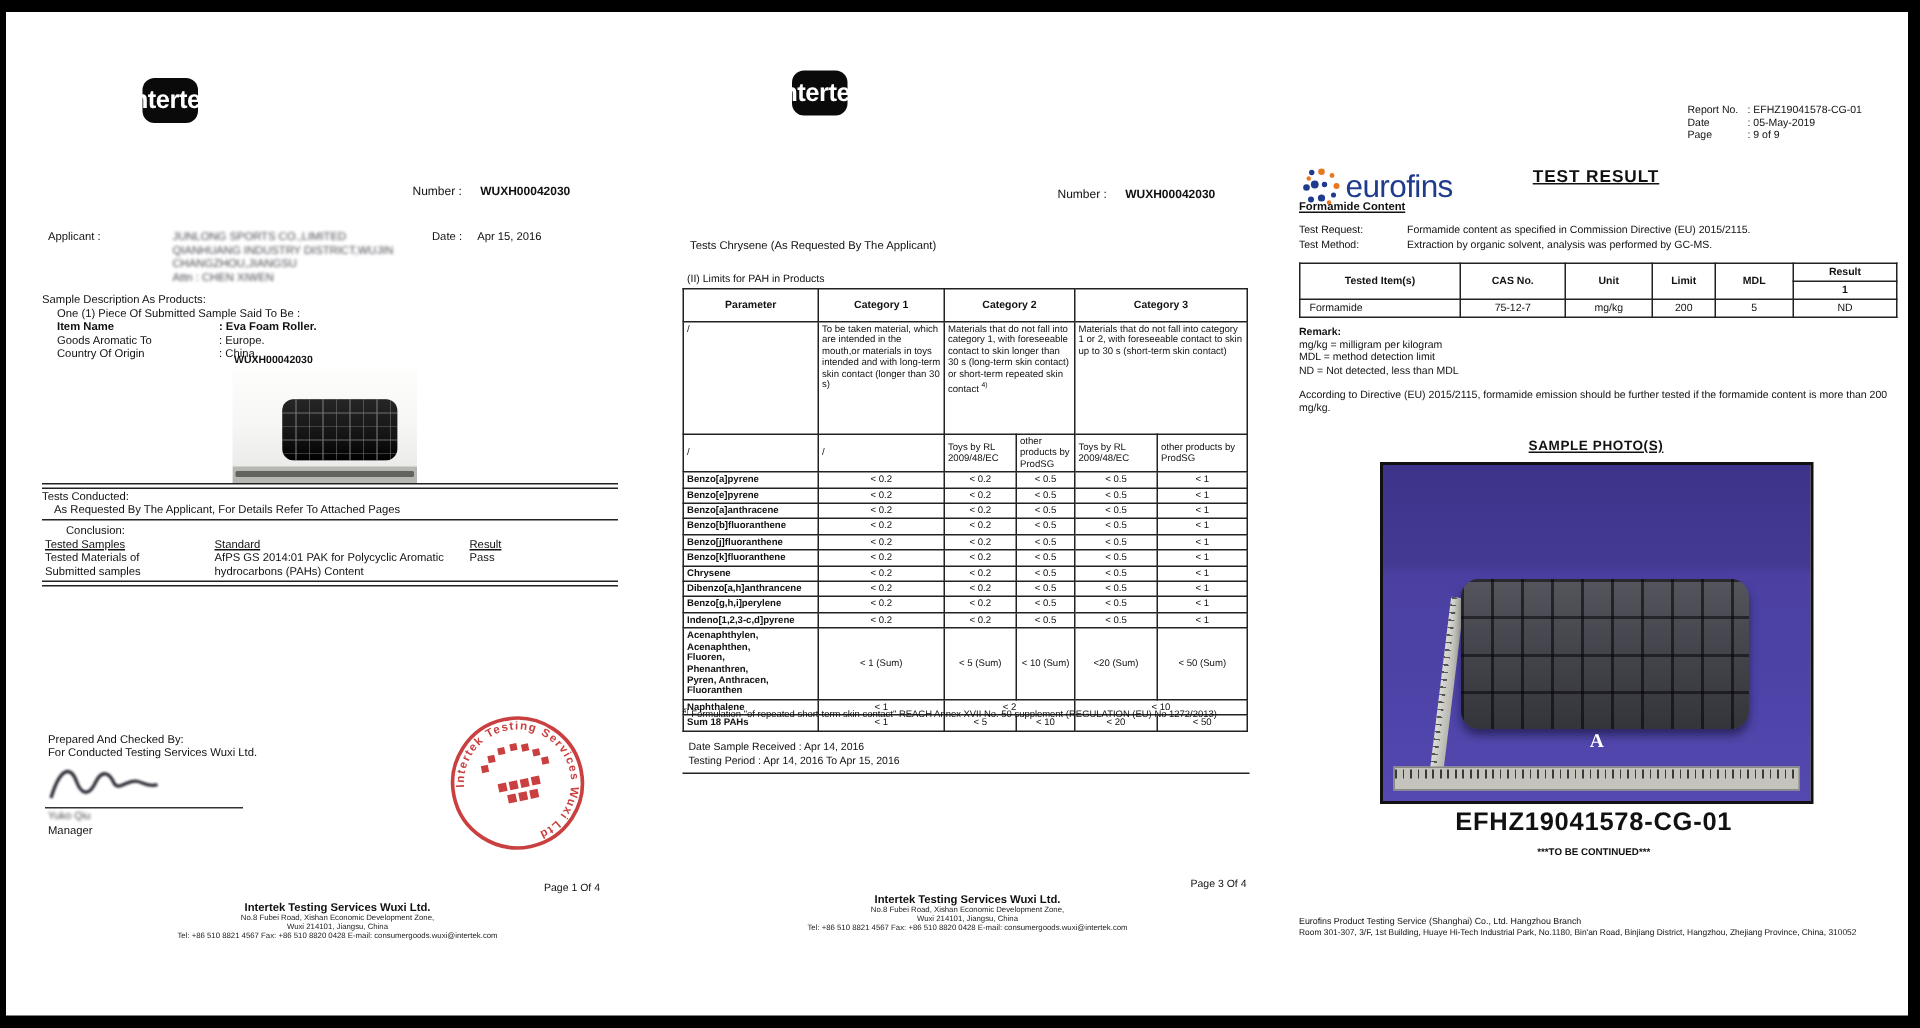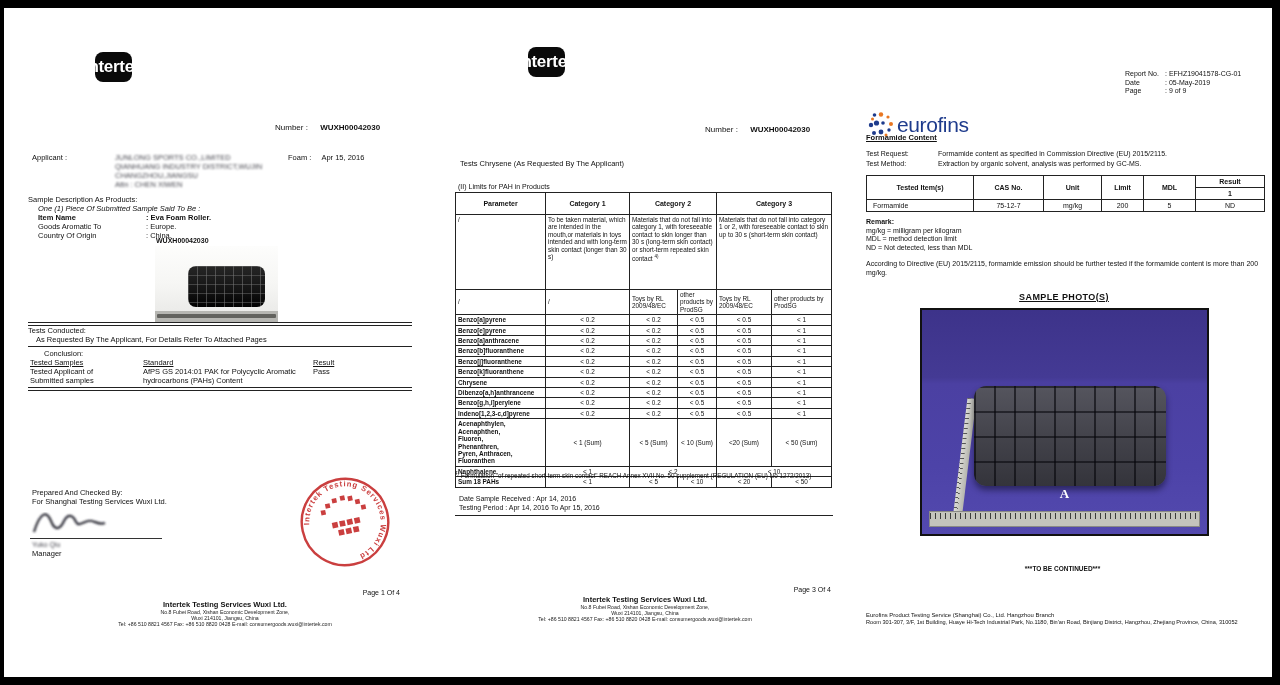--- a/index.html
+++ b/index.html
@@ -81,27 +81,27 @@
     </div>
 
     <div class="abs t75" style="left:28px;top:145px;">Applicant :</div>
     <div class="abs t75 blur" style="left:111px;top:145px;">
       <div>JUNLONG SPORTS CO.,LIMITED</div>
       <div>QIANHUANG INDUSTRY DISTRICT,WUJIN</div>
       <div>CHANGZHOU,JIANGSU</div>
       <div>Attn :   CHEN XIWEN</div>
     </div>
     <div class="abs t75" style="left:284px;top:145px;">
-      <span>Foam :</span>
+      <span>Date :</span>
       <span style="margin-left:8px;">Apr 15, 2016</span>
     </div>
 
     <div class="abs t75" style="left:24px;top:187px;">
       <div>Sample Description As Products:</div>
-      <div style="padding-left:10px;font-style:italic;">One (1) Piece Of Submitted Sample Said To Be :</div>
+      <div style="padding-left:10px;">One (1) Piece Of Submitted Sample Said To Be :</div>
       <div style="padding-left:10px;font-weight:bold;"><span class="label-col">Item Name</span><span>: Eva Foam Roller.</span></div>
       <div style="padding-left:10px;"><span class="label-col">Goods Aromatic To</span><span>: Europe.</span></div>
       <div style="padding-left:10px;"><span class="label-col">Country Of Origin</span><span>: China.</span></div>
     </div>
 
     <div class="abs t7 bold" style="left:152px;top:229px;">WUXH00042030</div>
     <div class="abs photo1" style="left:151px;top:238px;">
       <div class="roller1"></div>
       <div class="shelf1">
           <div class="shelf1-dark"></div>
@@ -111,33 +111,33 @@
     <div class="abs hr2" style="left:24px;top:314px;width:384px;"></div>
     <div class="abs t75" style="left:24px;top:318px;">Tests Conducted:</div>
     <div class="abs t75" style="left:32px;top:327px;text-align:center;">As Requested By The Applicant, For Details Refer To Attached Pages</div>
     <div class="abs hr1" style="left:24px;top:338px;width:384px;"></div>
     <div class="abs t75" style="left:40px;top:341px;">Conclusion:</div>
 
     <div class="abs t75 u c-col1" style="top:350px;">Tested Samples</div>
     <div class="abs t75 u c-col2" style="top:350px;">Standard</div>
     <div class="abs t75 u c-col3" style="top:350px;">Result</div>
     <div class="abs t75 c-col1" style="top:359px;">
-      <div>Tested Applicant of</div>
+      <div>Tested Materials of</div>
       <div>Submitted samples</div>
     </div>
     <div class="abs t75 c-col2" style="top:359px;">
       <div>AfPS GS 2014:01 PAK for Polycyclic Aromatic</div>
       <div>hydrocarbons (PAHs) Content</div>
     </div>
     <div class="abs t75 c-col3" style="top:359px;">Pass</div>
     <div class="abs hr2" style="left:24px;top:379px;width:384px;"></div>
 
     <div class="abs t75" style="left:28px;top:480px;">
       <div>Prepared And Checked By:</div>
-      <div>For Shanghai Testing Services Wuxi Ltd.</div>
+      <div>For Conducted Testing Services Wuxi Ltd.</div>
     </div>
 
     <svg class="abs" style="left:26px;top:498px;" width="110" height="32" viewBox="0 0 110 32">
       <defs>
           <filter id="sigblur">
             <feGaussianBlur stdDeviation="0.8"></feGaussianBlur>
           </filter>
         </defs>
       <path d="M4,26 C10,6 17,4 21,15 C24,23 29,26 34,15 C38,7 43,9 46,16 C49,22 55,13 62,15 C66,16 70,19 75,17" fill="none" stroke="#2e2e38" stroke-width="2.2" filter="url(#sigblur)"></path>
     </svg>
@@ -371,20 +371,21 @@
       </svg>
       <span class="eu-logo-text">eurofins</span>
     </div>
 
     <div class="abs t7" style="left:1121px;top:62px;">
       <div><span style="display:inline-block;width:40px;">Report No.</span><span>: EFHZ19041578-CG-01</span></div>
       <div><span style="display:inline-block;width:40px;">Date</span><span>: 05-May-2019</span></div>
       <div><span style="display:inline-block;width:40px;">Page</span><span>: 9 of 9</span></div>
     </div>
 
+    <div class="abs bold u" style="left:900px;top:104px;width:320px;text-align:center;font-size:11.5px;letter-spacing:0.6px;">TEST RESULT</div>
     <div class="abs t75 bold u" style="left:862px;top:125px;">Formamide Content</div>
 
     <div class="abs t7" style="left:862px;top:142px;">
       <span style="display:inline-block;width:72px;">Test Request:</span><span>Formamide content as specified in Commission Directive (EU) 2015/2115.</span>
     </div>
     <div class="abs t7" style="left:862px;top:152px;">
       <span style="display:inline-block;width:72px;">Test Method:</span><span>Extraction by organic solvent, analysis was performed by GC-MS.</span>
     </div>
 
     <table class="abs res-table" style="left:862px;top:167px;">
@@ -431,20 +432,21 @@
 
     <div class="abs photo3" style="left:916px;top:300px;">
       <div class="ruler-v"></div>
       <div class="roller3"></div>
       <div class="a-label">A</div>
       <div class="ruler-h">
           <div class="ticks"></div>
         </div>
     </div>
 
+    <div class="abs bold" style="left:916px;top:530px;width:285px;text-align:center;font-size:17px;letter-spacing:0.5px;">EFHZ19041578-CG-01</div>
     <div class="abs bold" style="left:916px;top:557px;width:285px;text-align:center;font-size:6.5px;">***TO BE CONTINUED***</div>
 
     <div class="abs" style="left:862px;top:604px;width:404px;">
       <div style="font-size:5.9px;line-height:7px;">Eurofins Product Testing Service (Shanghai) Co., Ltd. Hangzhou Branch</div>
       <div style="font-size:5.6px;line-height:7px;white-space:nowrap;">Room 301-307, 3/F, 1st Building, Huaye Hi-Tech Industrial Park, No.1180, Bin'an Road, Binjiang District, Hangzhou, Zhejiang Province, China, 310052</div>
     </div>
   </div>
 
 </div>
 

